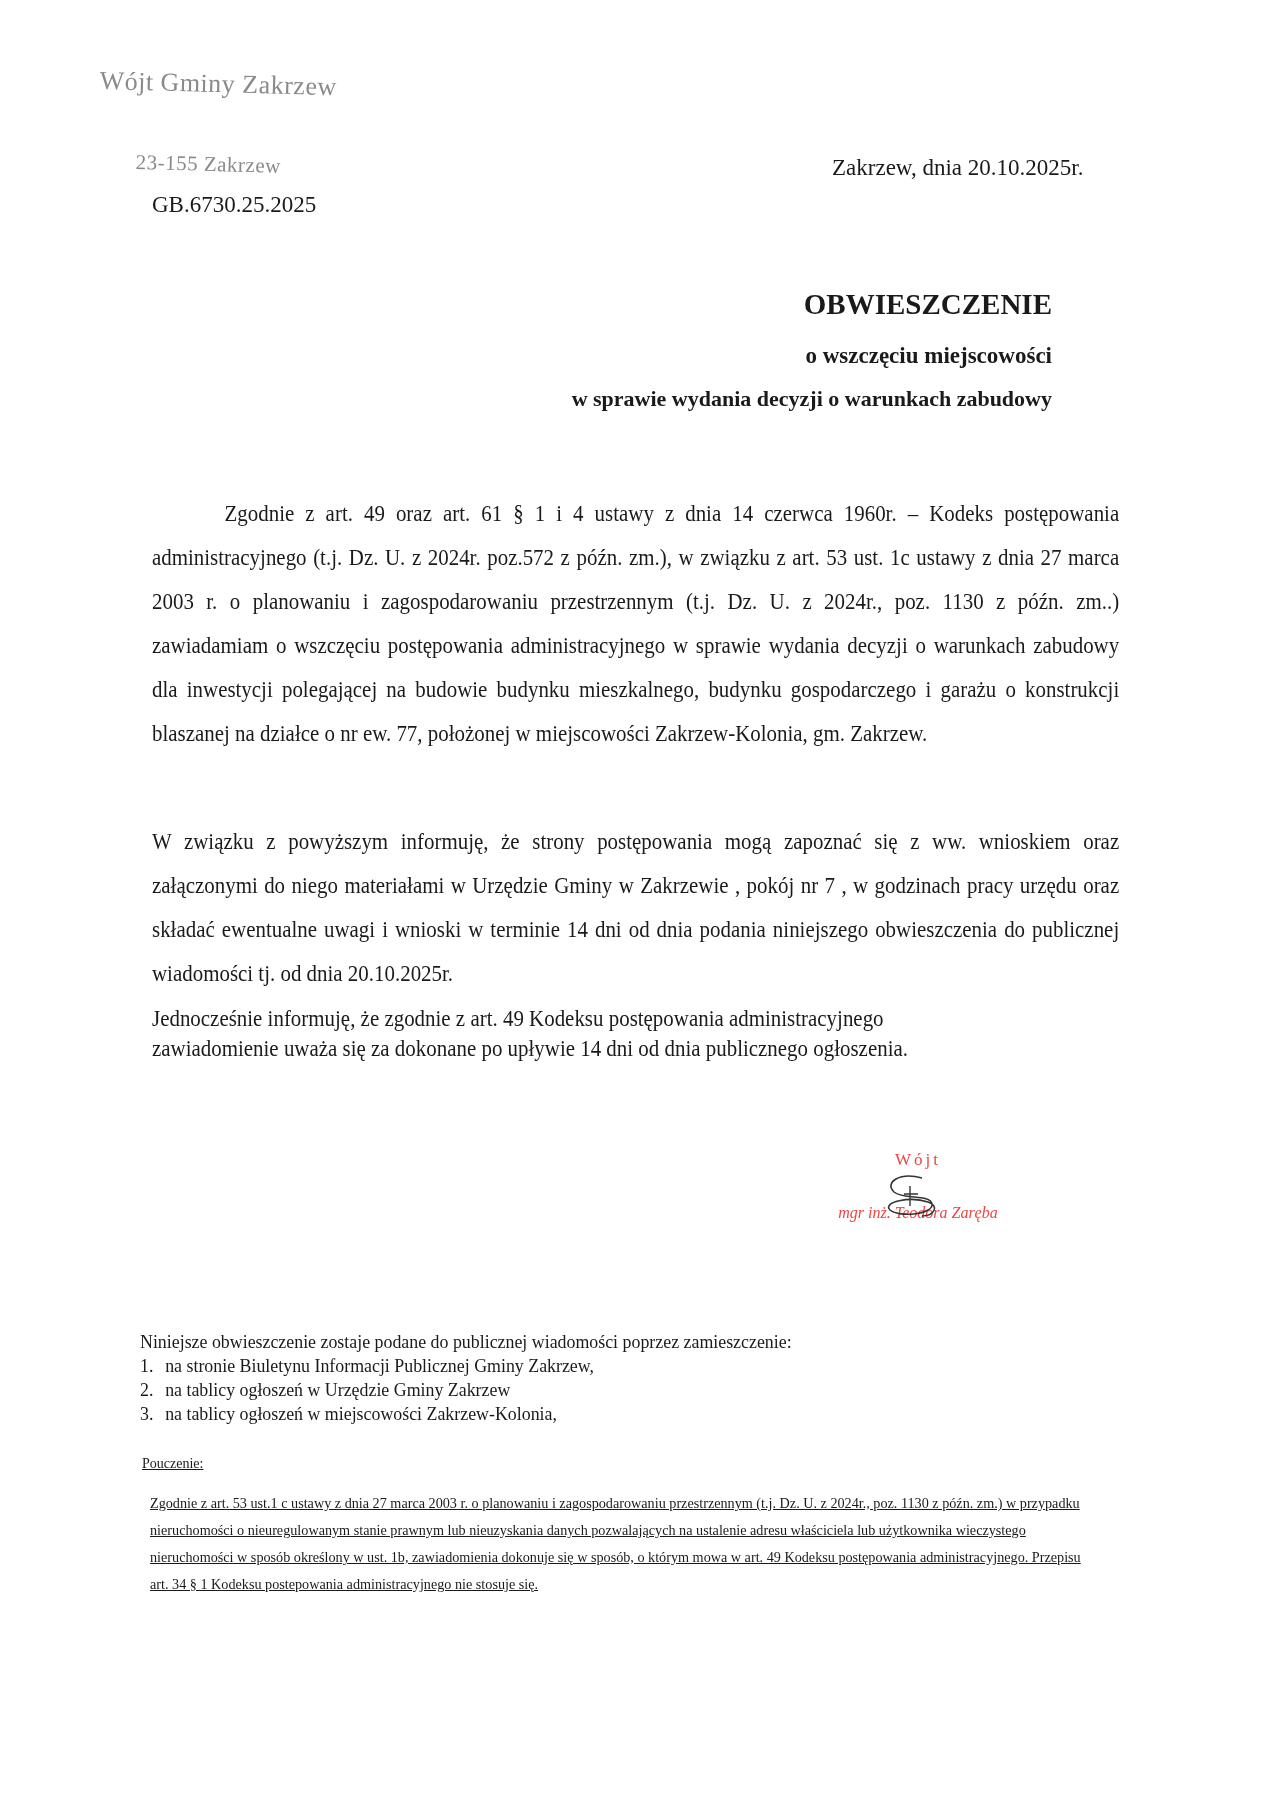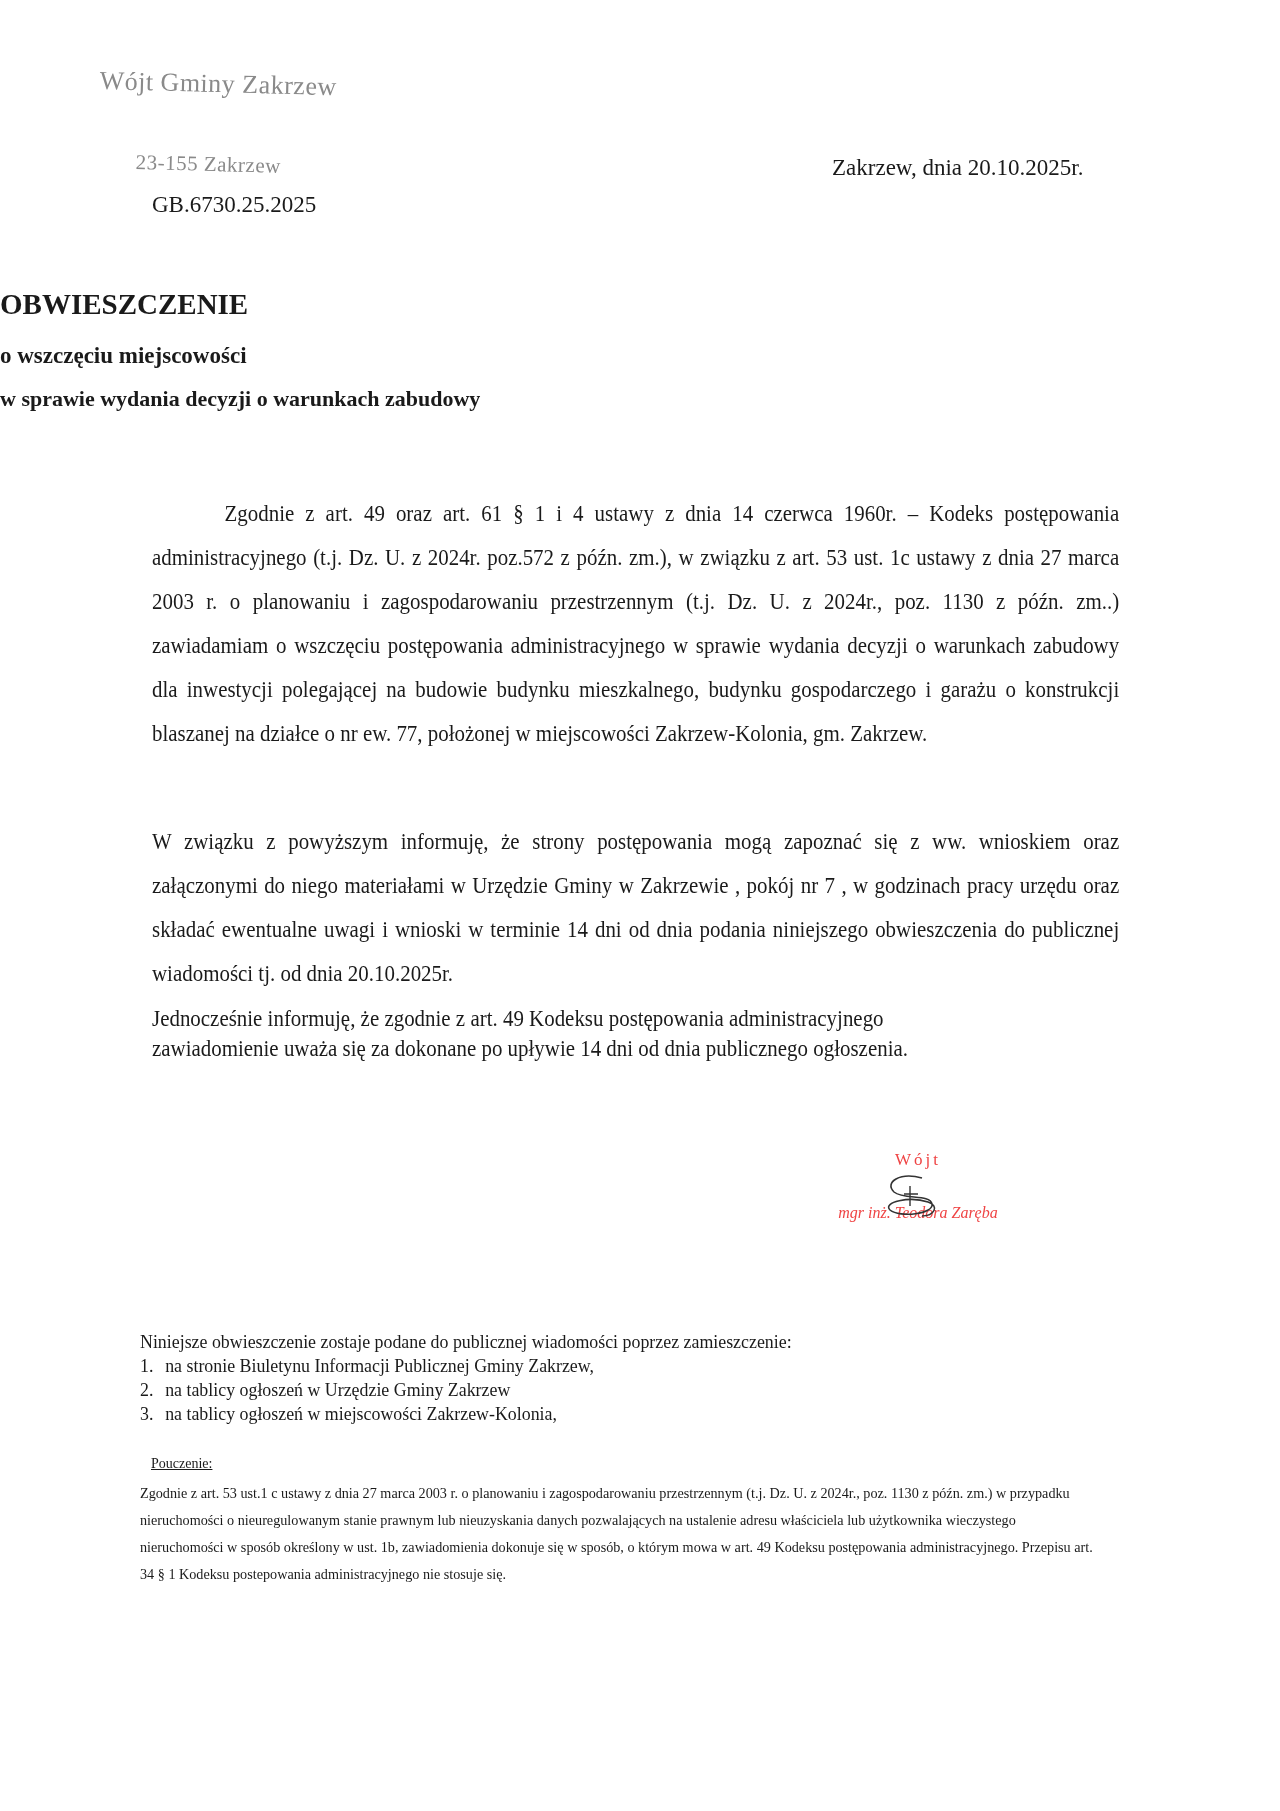--- a/index.html
+++ b/index.html
@@ -4,41 +4,41 @@
 <style>
   html, body { margin:0; padding:0; background:#ffffff; }
   body { width:1280px; height:1811px; position:relative; overflow:hidden;
          font-family:"Liberation Serif", "DejaVu Serif", serif; color:#1a1a1a; }
   .abs { position:absolute; white-space:nowrap; }
   .stamp { color:#8a8a8a; font-family:"Liberation Serif", serif; letter-spacing:0.5px; }
   .stamp-title { left:100px; top:66px; font-size:26px; transform:rotate(1.5deg); transform-origin:left top; }
   .stamp-addr { left:136px; top:150px; font-size:21px; transform:rotate(1.5deg); transform-origin:left top; }
   .refno { left:152px; top:192px; font-size:23px; }
   .dateline { left:832px; top:155px; font-size:23px; }
-  .title { left:0; width:1052px; text-align:left; font-weight:bold; }
+  .title { left:0; width:1052px; text-align:right; font-weight:bold; }
   .t1 { top:288px; font-size:29px; }
   .t2 { top:343px; font-size:23px; }
   .t3 { top:386px; font-size:22px; }
   .para { position:absolute; left:152px; width:968px; font-size:22.5px; line-height:44px;
           text-align:justify; font-family:"Liberation Serif", serif; transform:scaleX(0.93); transform-origin:left top; }
   .para p { margin:0; }
   .p1 { top:492px; width:1040px; text-indent:78px; }
   .p2 { top:820px; width:1040px; }
   .p3 { top:1004px; width:1040px; line-height:30px; }
   .sig { left:808px; top:1150px; width:220px; text-align:center; color:#ef4444; }
   .sig .w { font-size:17px; letter-spacing:3px; }
   .sig .n { font-size:16px; font-style:italic; margin-top:34px; }
   .sig svg { position:absolute; left:62px; top:22px; }
   .pub { position:absolute; left:140px; top:1330px; font-size:19px; line-height:24px;
          transform:scaleX(0.94); transform-origin:left top; }
   .pub ol { margin:0; padding-left:0; list-style:none; }
   .pub li span.num { display:inline-block; width:22px; }
-  .pouczenie { position:absolute; left:151px; top:1456px; font-size:14px; text-decoration:underline; }
+  .pouczenie { position:absolute; left:142px; top:1456px; font-size:14px; text-decoration:underline; }
   .pouczenie-text { position:absolute; left:140px; top:1480px; width:960px; font-size:14.2px; line-height:27px; }
-  .pouczenie-text p { margin:0; }
+  .pouczenie-text p { margin:10px;text-decoration:underline; }
 </style>
 </head>
 <body>
 
 <div class="abs stamp stamp-title">Wójt Gminy Zakrzew</div>
 <div class="abs stamp stamp-addr">23-155 Zakrzew</div>
 <div class="abs refno">GB.6730.25.2025</div>
 <div class="abs dateline">Zakrzew, dnia 20.10.2025r.</div>
 
 <div class="abs title t1">OBWIESZCZENIE</div>

